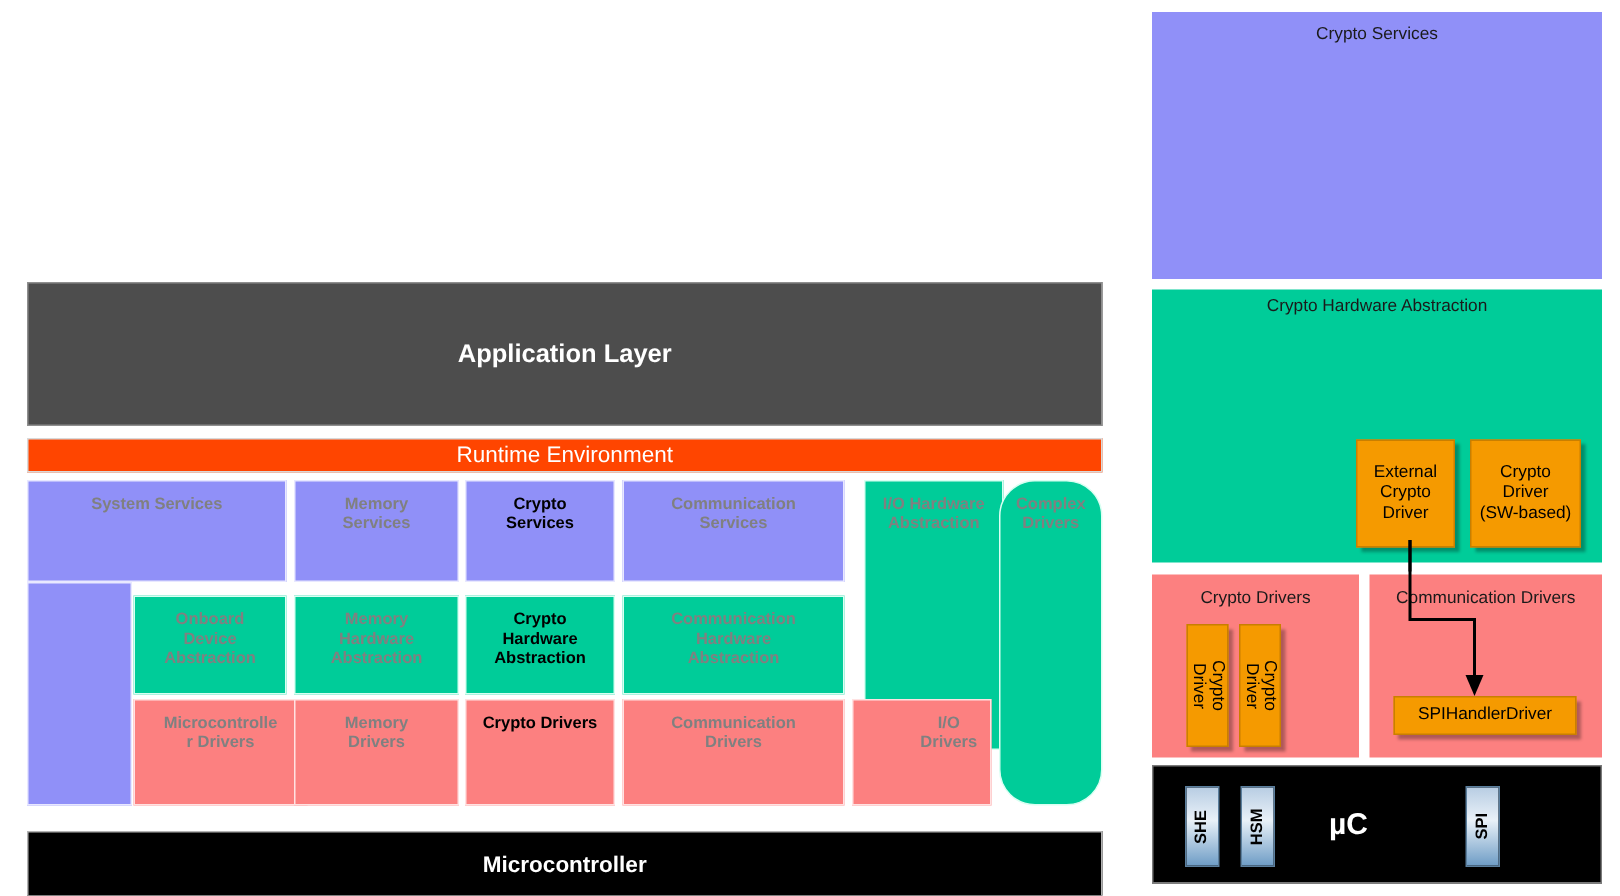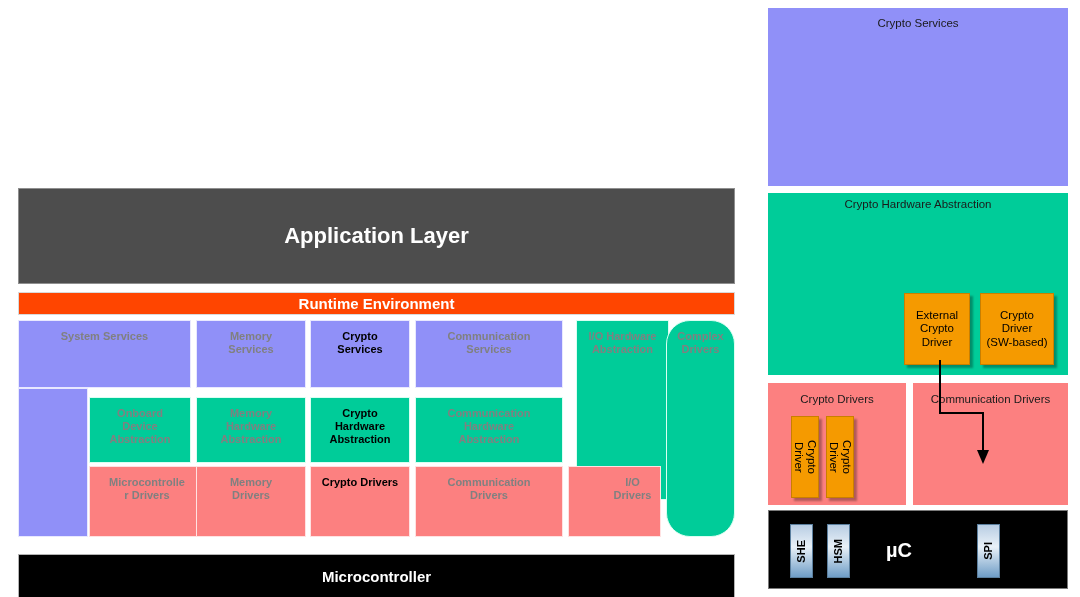--- a/index.html
+++ b/index.html
@@ -21,27 +21,27 @@
     line-height: 1.18;
     white-space: pre-line;
   }
   .shadowed { box-shadow: 3px 3px 2px rgba(0,0,0,0.30); }
 
   
   .app-layer {
     background: #4D4D4D;
     color: #FFFFFF;
     font-weight: bold;
-    font-size: 22px;
+    font-size: 17px;
     border: 1px solid #8f8f8f;
   }
   .rte-bar {
     background: #FF4500;
     color: #FFFFFF;
-    font-weight: bold;
+    font-weight: normal;
     font-size: 15px;
     border: 1px solid #d9d9d9;
   }
   .mcu-bar {
     background: #000000;
     color: #FFFFFF;
     font-weight: bold;
     font-size: 15px;
     border: 1px solid #b3b3b3;
   }
@@ -213,20 +213,23 @@
 Driver</span>
       </div>
       <div class="box orange shadowed vert-text" style="left:58px; top:33px; width:28px; height:82px;">
         <span>Crypto
 Driver</span>
       </div>
     </div>
 
     <div class="box panel-salmon" style="left:913px; top:383px; width:155px; height:122px; display:block;">
       <div class="panel-title" style="top:10px;">Communication Drivers</div>
+      <div class="box orange shadowed" style="left:16px; top:81px; width:122px; height:26px;">
+        <span>SPIHandlerDriver</span>
+      </div>
     </div>
 
     <svg class="conn" style="left:760px; top:360px; width:320px; height:140px;" viewBox="0 0 320 140">
       <polyline points="180,0 180,53 223,53 223,96" fill="none" stroke="#000000" stroke-width="2"></polyline>
       <polygon points="223,104 217,90 229,90" fill="#000000"></polygon>
     </svg>
     <svg class="conn" style="left:760px; top:365px; width:320px; height:16px;" viewBox="0 0 320 16">
       <line x1="180" y1="-5" x2="180" y2="16" stroke="#000000" stroke-width="2"></line>
     </svg>
 

